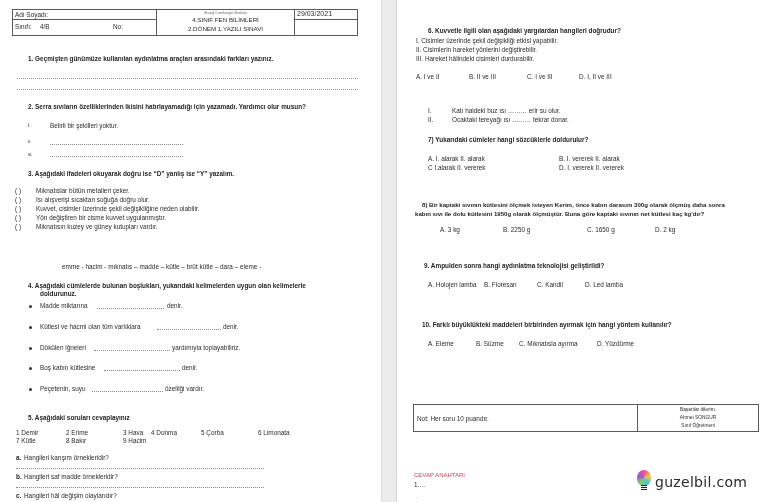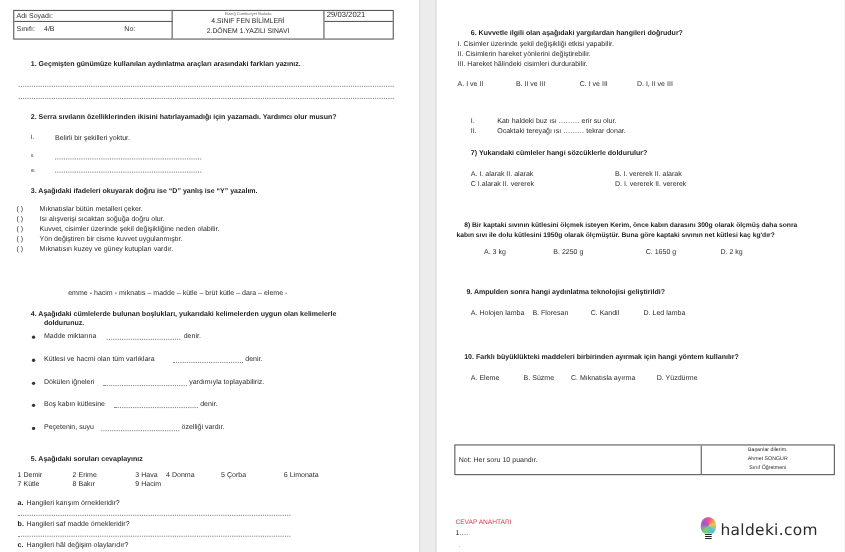--- a/index.html
+++ b/index.html
@@ -196,15 +196,15 @@
     </div>
   </div>
 
   <span class="abs answer-key" style="left:17px;top:472px;font-size:6px;">CEVAP ANAHTARI</span>
   <span class="abs fs6" style="left:17px;top:481px;">1….</span>
   <span class="abs" style="left:20px;top:494px;font-size:5px;">·</span>
 
   <div>
     <div class="logo-bulb" style="left:240px;top:470px;"></div>
     <div class="logo-base" style="left:244px;top:485px;"></div>
-    <span class="logo-text" style="left:258px;top:474px;">haldeki.com</span>
+    <span class="logo-text" style="left:258px;top:474px;">guzelbil.com</span>
   </div>
 </div>
 
 </body></html>

